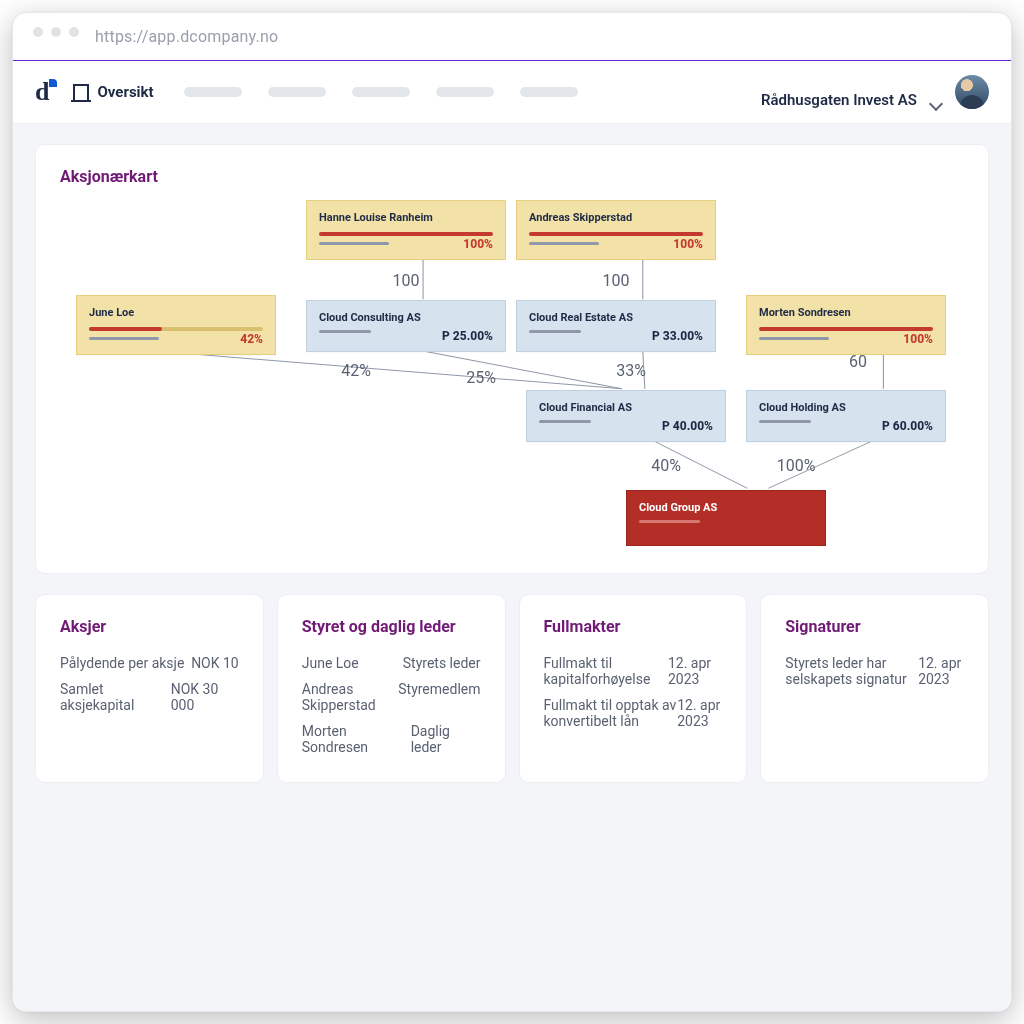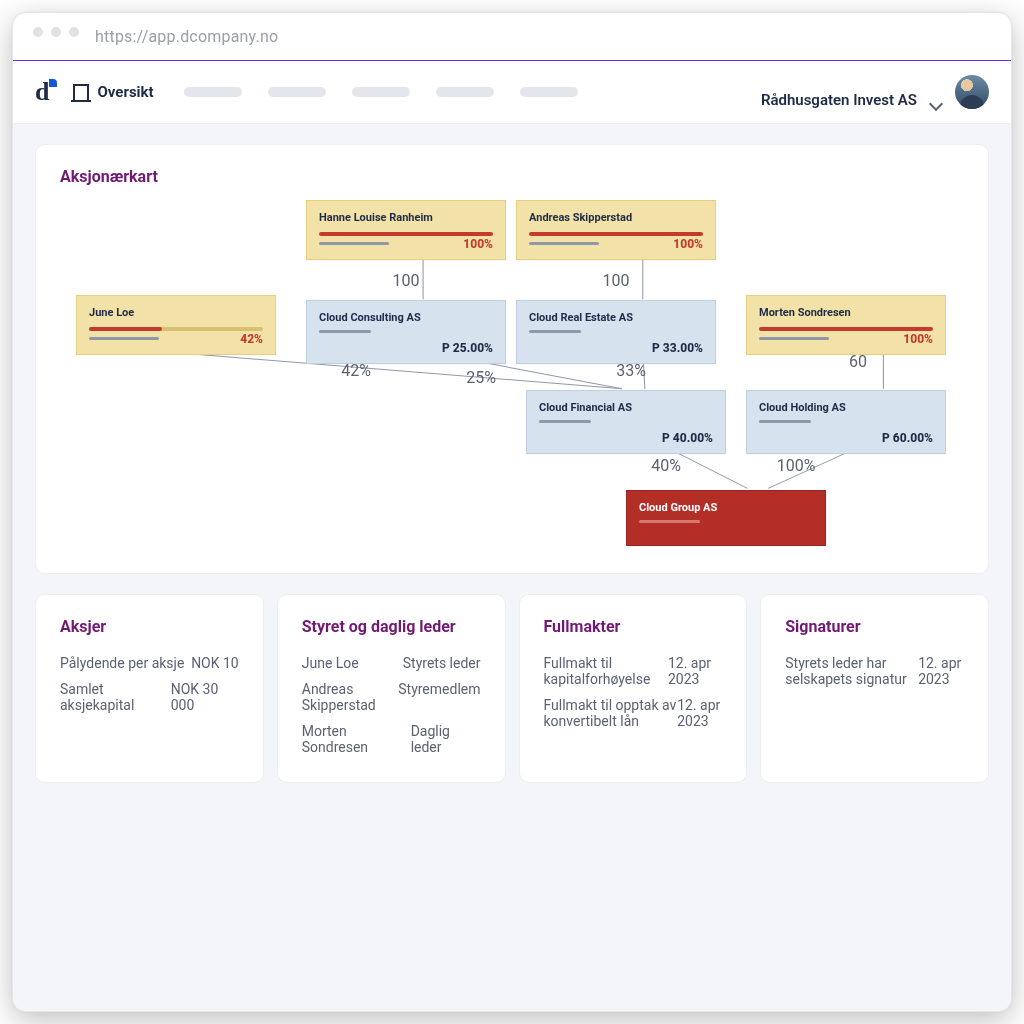--- a/index.html
+++ b/index.html
@@ -36,21 +36,21 @@
   .edge-label { position:absolute; font-size:16px; color:#5a6272; background:transparent; transform:translate(-50%,-50%); }
   .node { position:absolute; border-radius:0; padding:10px 12px 10px 12px; box-shadow:0 1px 0 rgba(0,0,0,.02);}
   .node .title { font-size:11px; font-weight:700; color:#1e2a46; white-space:nowrap;}
   .node .pct { position:absolute; right:12px; bottom:8px; font-size:12px; font-weight:800;}
   .node .bar { height:4px; border-radius:3px; margin-top:8px; position:relative; background:transparent;}
   .node .bar span{ display:block; height:100%; border-radius:3px;}
   .node .bar2 { height:3px; border-radius:3px; margin-top:6px; width:40%; background:#8f98a8;}
   .person { background:#f2e2a8; border:1px solid #e6cf7f; width:200px; height:60px;}
   .person .pct { color:#c43a2f;}
   .person .bar span{ background:#c43a2f;}
-  .company { background:#d6e2ee; border:1px solid #c0d0e0; width:200px; height:64px;}
+  .company { background:#d6e2ee; border:1px solid #c0d0e0; width:200px; height:52px;}
   .company .pct { color:#1e2a46;}
   .company .bar2 { width:30%; }
   .target { background:#b42e28; border:1px solid #9c241e; width:200px; height:56px; }
   .target .title { color:#fff; }
   .target .bar2 { background:#d97f79; width:35%; opacity:.9;}
   .grid2 { display:grid; grid-template-columns:1fr 1fr 1fr 1fr; gap:13px; margin-top:20px;}
   .kv { display:flex; justify-content:space-between; font-size:14px; color:#5a6272; padding:5px 0;}
   .kv .v { color:#5a6272;}
 </style>
 </head>

